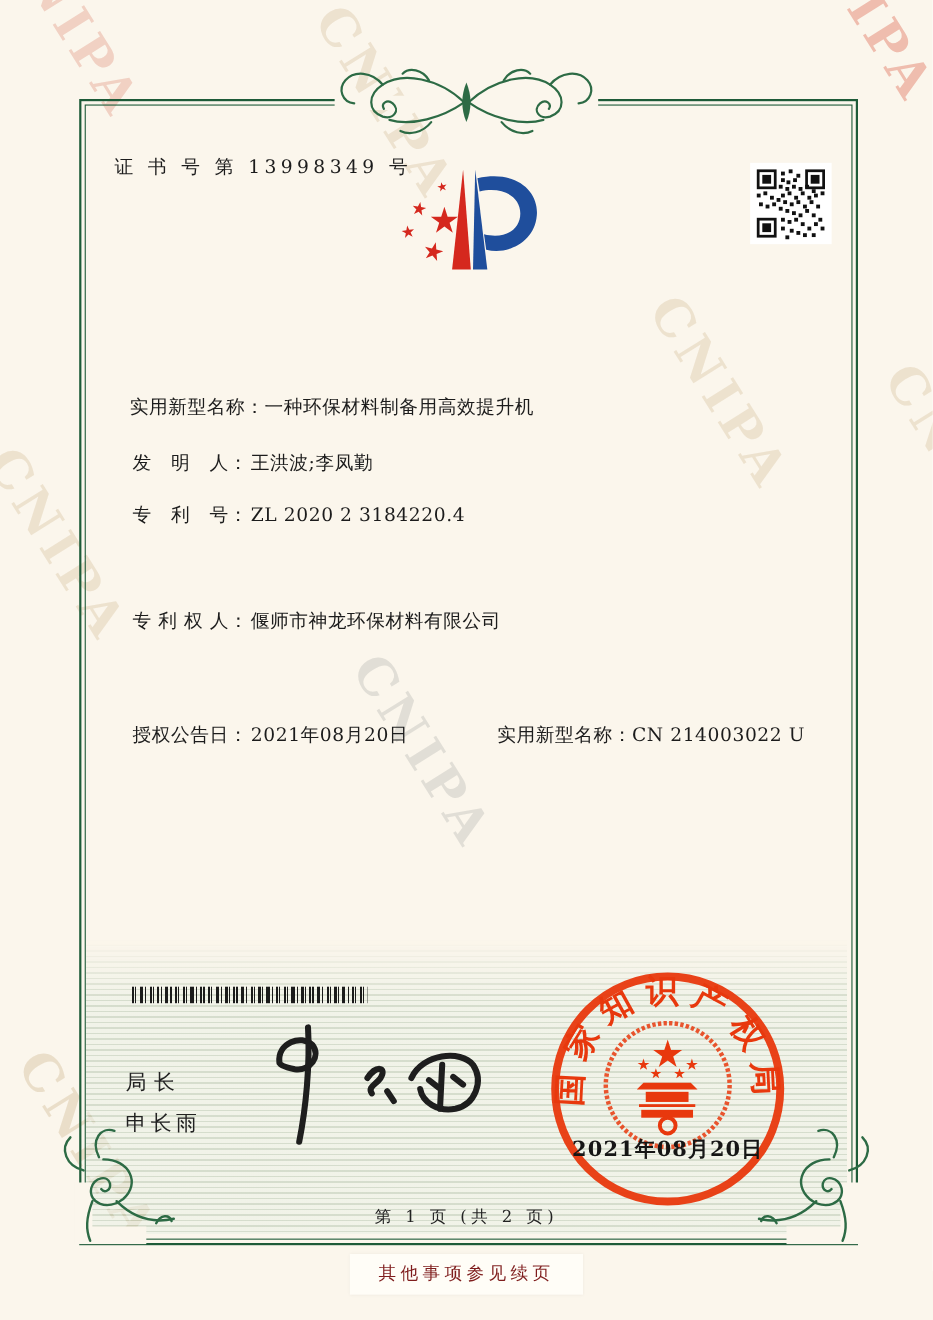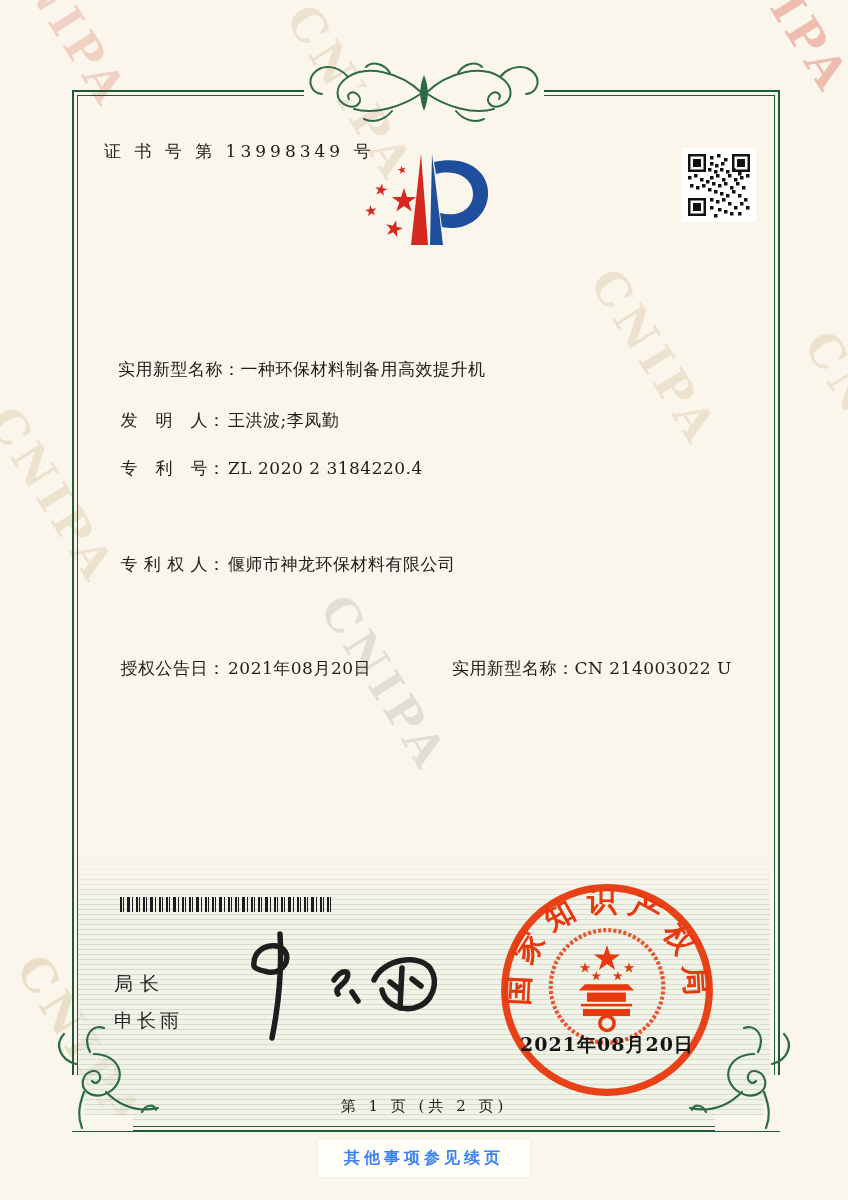--- a/index.html
+++ b/index.html
@@ -48,22 +48,22 @@
        transparent 13px 16px,#1b1b1b 16px 18px,transparent 18px 19px,#1b1b1b 19px 20px,transparent 20px 23px);}
   .director-title{left:114px;top:971px;font-size:19px;letter-spacing:7px;color:#222;}
   .director-name{left:114px;top:1008px;font-size:19px;letter-spacing:4px;color:#222;}
   .signature{left:234px;top:928px;}
   
   .seal{position:absolute;z-index:5;left:497px;top:880px;width:220px;height:220px;}
   .seal-date{position:absolute;left:0;top:152px;width:100%;text-align:center;font-size:19px;
              color:#151515;letter-spacing:1px;font-weight:bold;}
   .page-indicator{left:0;top:1097px;width:100%;text-align:center;font-size:15px;letter-spacing:4px;color:#222;}
   .footer-note{position:absolute;z-index:4;left:50%;top:1140px;transform:translateX(-50%);
-     background:#fffdf7;padding:8px 26px;font-size:16px;letter-spacing:4px;color:#3b82f6;
-     box-shadow:0 0 3px rgba(0,0,0,.06);font-weight:bold;}
+     background:#fffdf7;padding:8px 26px;font-size:16px;letter-spacing:4px;color:#7f1d1d;
+     box-shadow:0 0 3px rgba(0,0,0,.06);}
 </style>
 </head>
 <body>
 
 <div class="page">
 
   <svg width="0" height="0" style="position:absolute">
     <defs>
       <path id="star" d="M0,-10 L2.25,-3.09 L9.51,-3.09 L3.63,1.18 L5.88,8.09 L0,3.82 L-5.88,8.09 L-3.63,1.18 L-9.51,-3.09 L-2.25,-3.09 Z"></path>
       <g id="qf">

